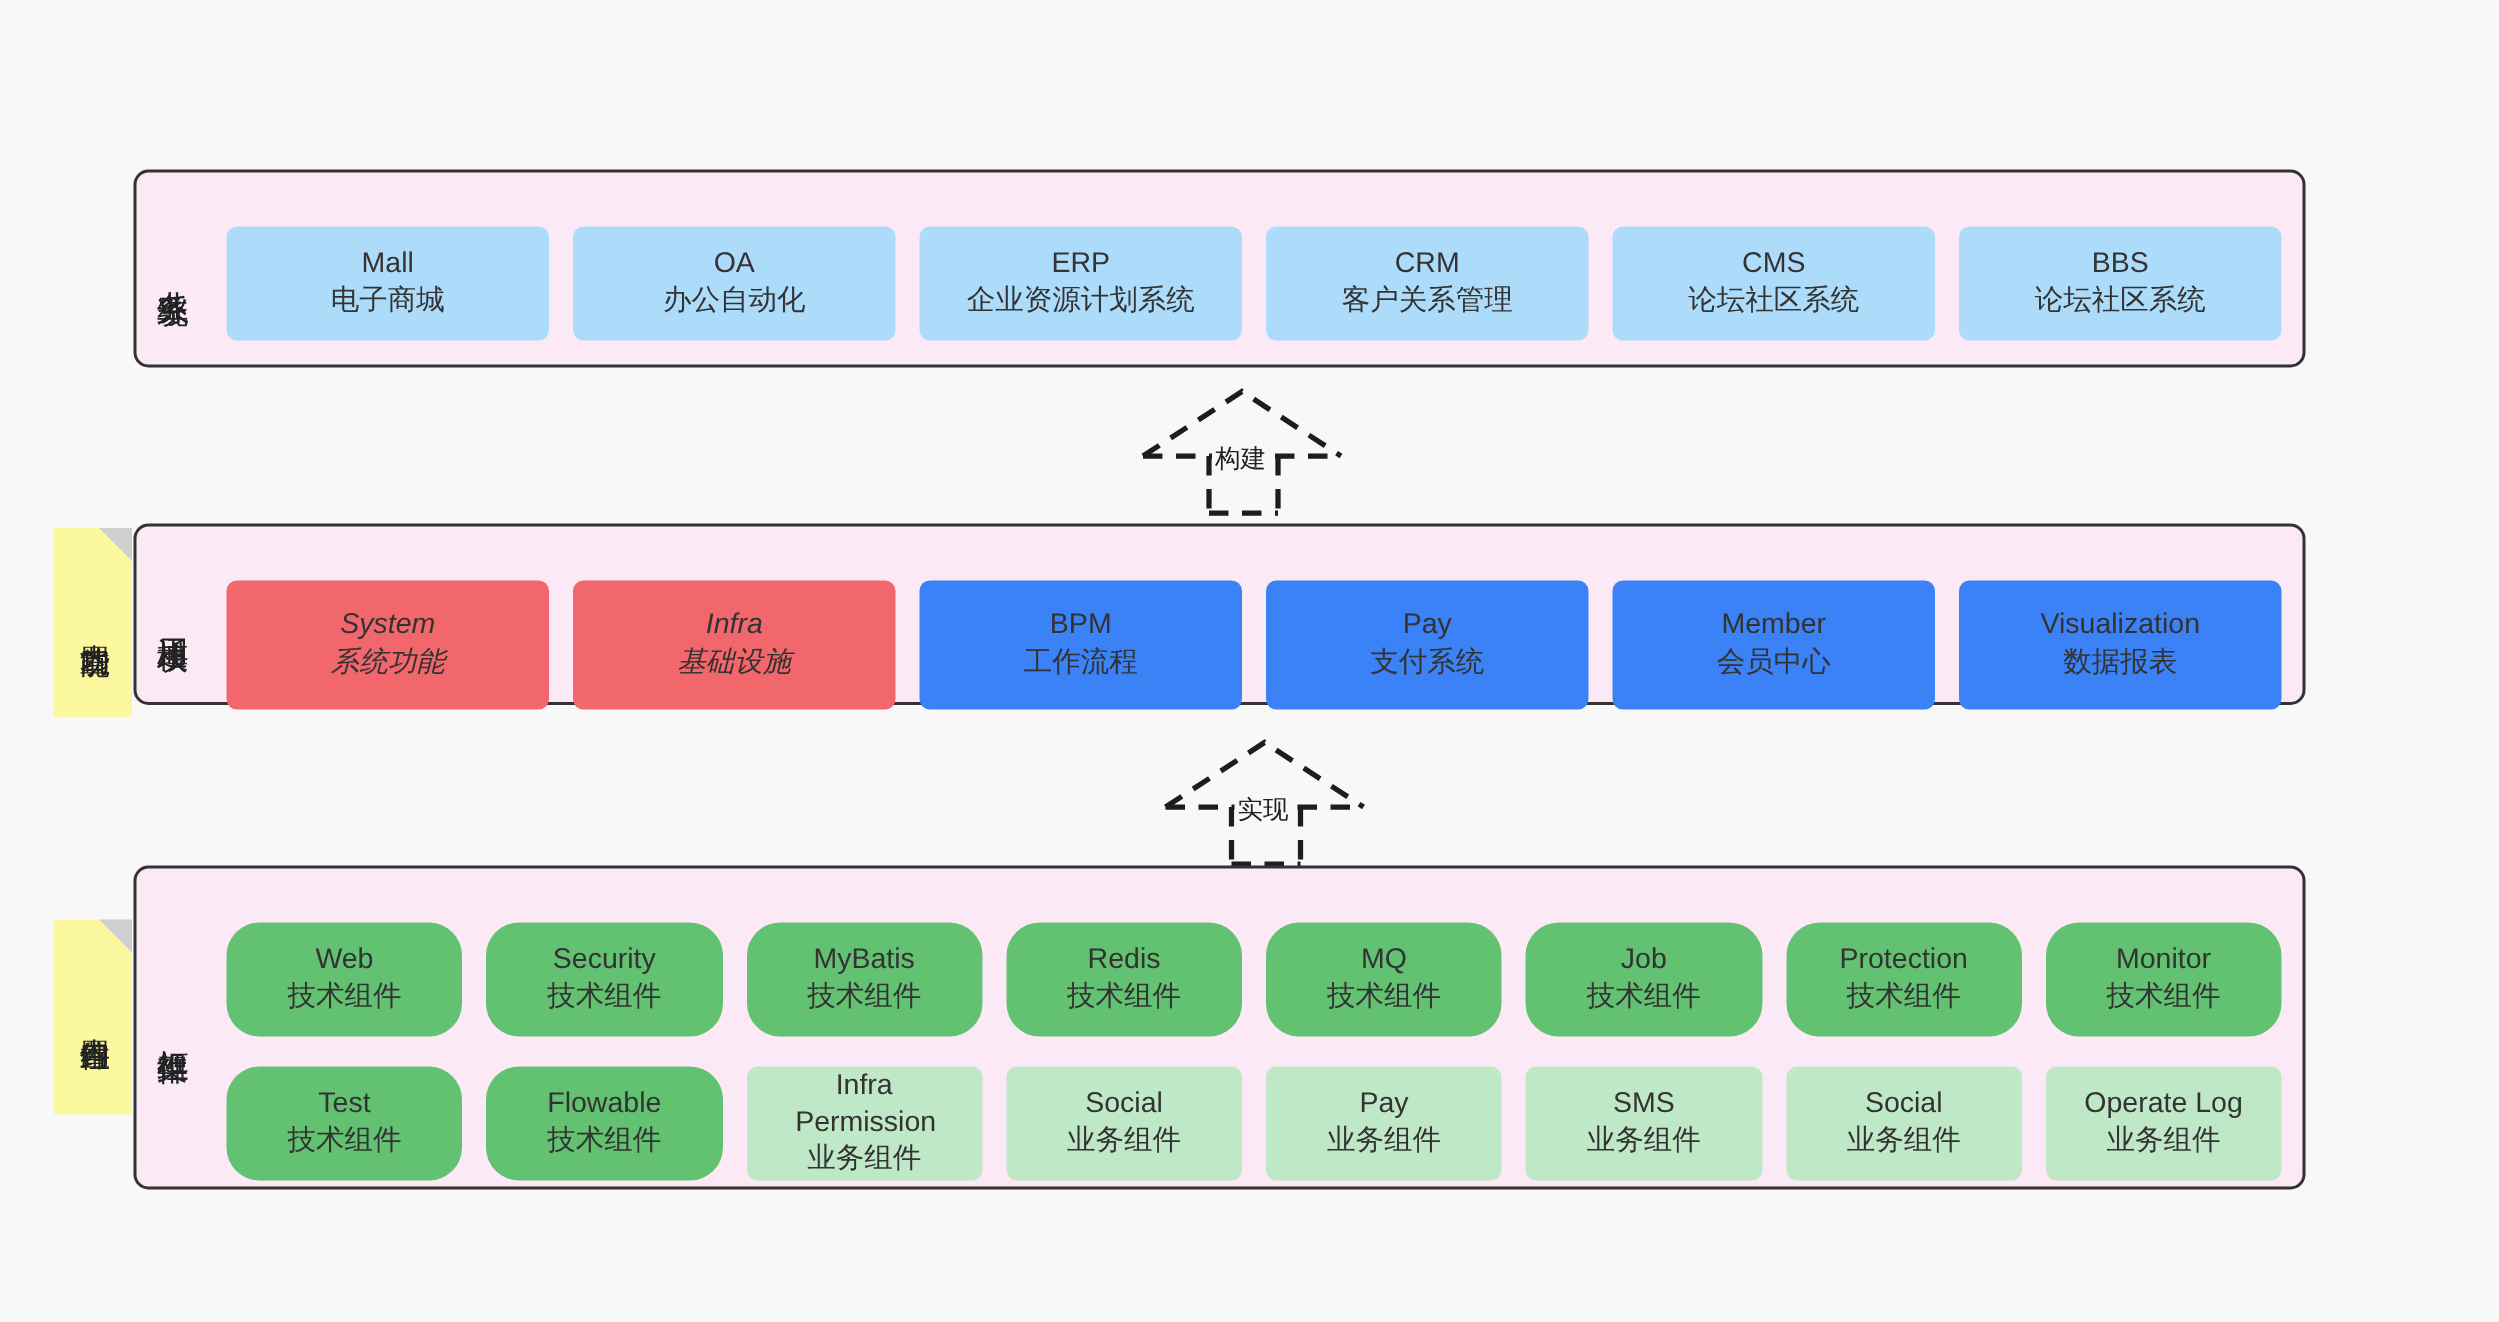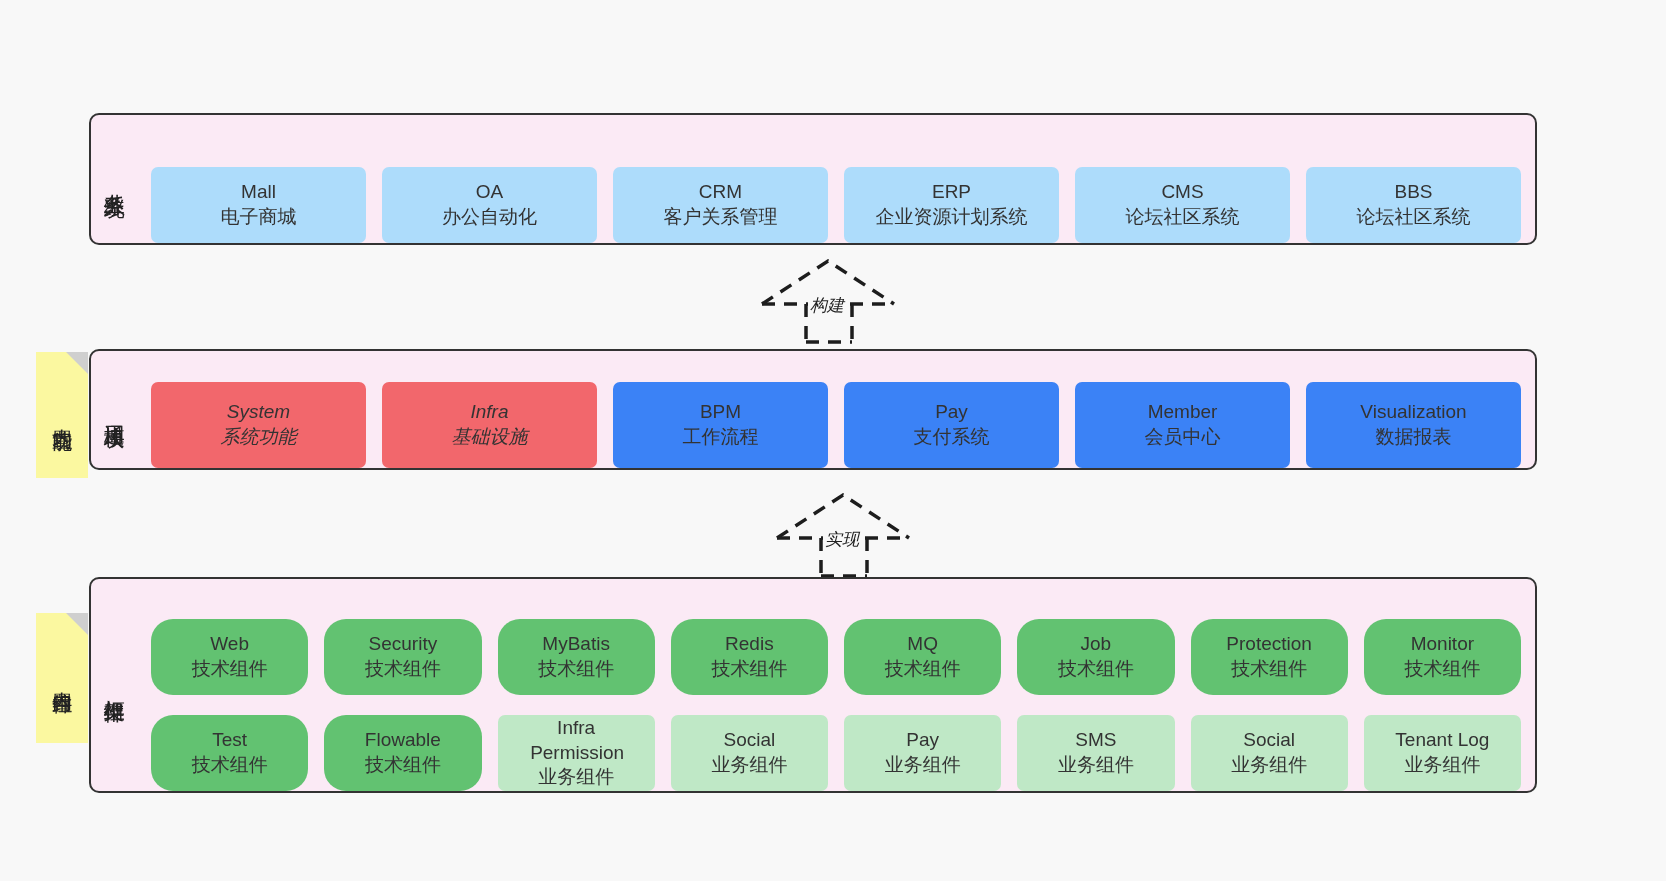--- a/index.html
+++ b/index.html
@@ -37,23 +37,24 @@
     writing-mode: vertical-rl;
     text-orientation: upright;
     line-height: 1.16;
     padding: 4px 0;
     user-select: none;
   }
   .layer-body {
     flex: 1 1 auto;
     display: flex;
     flex-direction: column;
-    justify-content: flex-end;
+    justify-content: flex-start;
     gap: 20px;
     padding: 0 14px;
+    margin-top: 36px;
   }
   .row {
     display: flex;
     gap: 16px;
   }
   .row > * { flex: 1 1 0; }
 
   
   .box {
     border-radius: 7px;
@@ -98,21 +99,20 @@
     top: 0; right: 0;
     width: 0; height: 0;
     border-top: 22px solid #cfcfcf;
     border-left: 22px solid transparent;
   }
 
   
   .uml-arrow {
     position: absolute;
     user-select: none;
-    font-style: italic;
   }
   .uml-arrow svg { display: block; overflow: visible; }
   .uml-label {
     position: absolute;
     font-size: 17px;
     color: #222222;
     background: #f8f8f8;
     padding: 0 2px;
     white-space: nowrap;
   }
@@ -129,26 +129,26 @@
 
         <div class="box blue">
           <span class="en">Mall</span>
           <span class="cn">电子商城</span>
         </div>
         <div class="box blue">
           <span class="en">OA</span>
           <span class="cn">办公自动化</span>
         </div>
         <div class="box blue">
+          <span class="en">ERP</span>
+          <span class="cn">企业资源计划系统</span>
+        </div>
+        <div class="box blue">
           <span class="en">CRM</span>
           <span class="cn">客户关系管理</span>
-        </div>
-        <div class="box blue">
-          <span class="en">ERP</span>
-          <span class="cn">企业资源计划系统</span>
         </div>
         <div class="box blue">
           <span class="en">CMS</span>
           <span class="cn">论坛社区系统</span>
         </div>
         <div class="box blue">
           <span class="en">BBS</span>
           <span class="cn">论坛社区系统</span>
         </div>
 
@@ -286,21 +286,21 @@
         </div>
         <div class="box green-light">
           <span class="en">SMS</span>
           <span class="cn">业务组件</span>
         </div>
         <div class="box green-light">
           <span class="en">Social</span>
           <span class="cn">业务组件</span>
         </div>
         <div class="box green-light">
-          <span class="en">Tenant Log</span>
+          <span class="en">Operate Log</span>
           <span class="cn">业务组件</span>
         </div>
       </div>
 
     </div>
   </div>
 
 </div>
 
 </body></html>

